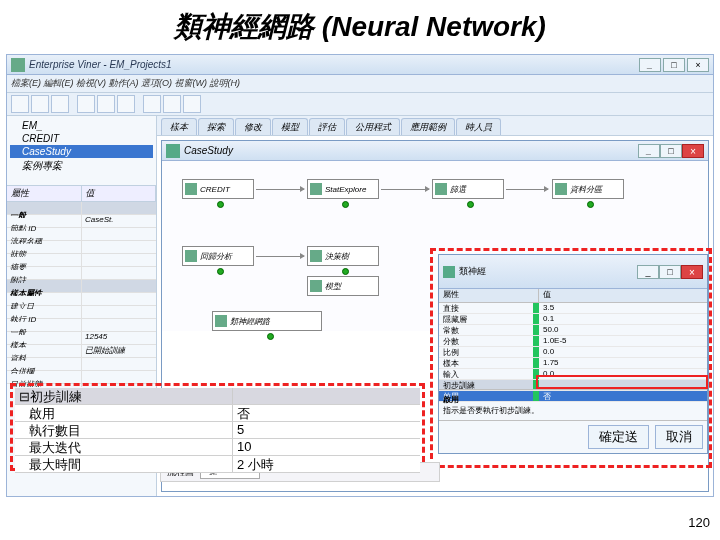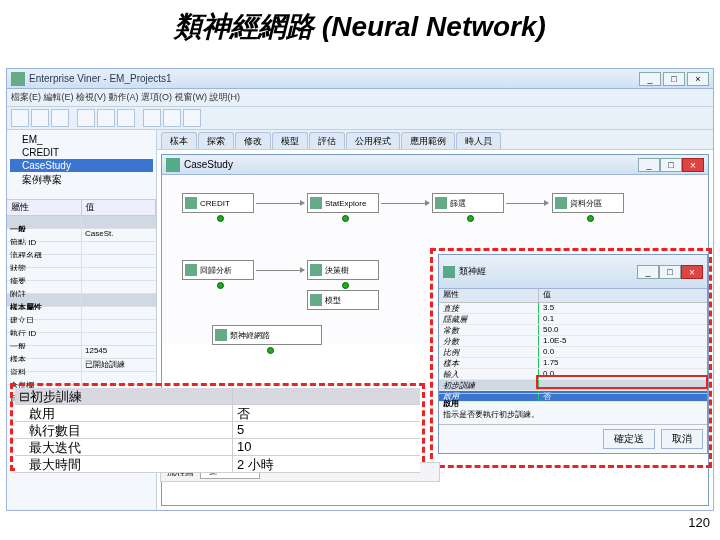--- a/index.html
+++ b/index.html
@@ -1,20 +1,20 @@
 <!DOCTYPE html>
 <html><head>
 <meta charset="utf-8">
 <style>
 * { margin: 0; padding: 0; box-sizing: border-box; font-family: "Microsoft YaHei", sans-serif; }
 body { width: 720px; height: 540px; background: #fff; position: relative; overflow: hidden; }
 
-.slide-title { font-size: 28px; font-weight: bold; text-align: center; padding: 8px 0 22px; font-style: italic; }
-
-.app-window { margin: 0 6px; border: 1px solid #9cb4d8; background: #0ea5e9; font-size: 9px; }
+.slide-title { font-size: 28px; font-weight: bold; text-align: center; padding: 8px 0 8px; font-style: italic; }
+
+.app-window { margin: 0 6px; border: 1px solid #9cb4d8; background: #0ea5e9; font-size: 9px; font-style: italic; }
 .titlebar { display: flex; align-items: center; height: 20px; background: linear-gradient(#e8f0f9,#cfe0f2); padding: 0 4px; border-bottom: 1px solid #9cb4d8; }
 .titlebar .app-icon { width: 14px; height: 14px; background: #6a8; margin-right: 4px; }
 .titlebar .title-text { flex: 1; color: #2a3a55; font-size: 10px; }
 .win-btns { display: flex; gap: 2px; }
 .win-btn { width: 22px; height: 14px; border: 1px solid #8aa; background: #eef5fb; text-align: center; line-height: 12px; font-size: 9px; }
 
 .menubar { height: 18px; background: #e8f0f9; border-bottom: 1px solid #c0d0e0; padding: 2px 4px; font-size: 9px; color: #333; }
 
 .toolbar-row { display: flex; gap: 2px; padding: 2px 4px; background: #e8f0f9; border-bottom: 1px solid #c0d0e0; }
 .tool-btn { width: 18px; height: 18px; border: 1px solid #b0c4de; background: #f4f8fc; }
@@ -54,27 +54,27 @@
 
 .result-panel { position: absolute; right: 4px; top: 200px; width: 270px; height: 200px; border: 1px solid #7a9bc4; background: #f4f8fc; }
 .result-titlebar { height: 34px; background: linear-gradient(#eaf1fa,#cfe0f2); display: flex; align-items: center; padding: 0 4px; border-bottom: 1px solid #9cb4d8; font-size: 9px; }
 .result-titlebar .icon { width: 12px; height: 12px; background: #5a8; margin-right: 4px; }
 .result-titlebar .title { flex: 1; }
 .result-header { display: flex; height: 14px; background: #dde8f4; border-bottom: 1px solid #c0c0c0; font-size: 8px; }
 .result-header > div:first-child { width: 100px; padding: 0 4px; border-right: 1px solid #c0c0c0; }
 .result-header > div:last-child { flex: 1; padding: 0 4px; }
 .result-grid { font-size: 8px; }
 .result-row { display: flex; height: 11px; border-bottom: 1px solid #e8e8e8; }
-.result-row > div:first-child { width: 100px; padding: 0 4px; border-right: 1px solid #22c55e; overflow: hidden; white-space: nowrap; font-style: italic; }
+.result-row > div:first-child { width: 100px; padding: 0 4px; border-right: 6px solid #22c55e; overflow: hidden; white-space: nowrap; }
 .result-row > div:last-child { flex: 1; padding: 0 4px; }
 .result-row.hl { background: #3a76d0; color: #fff; }
 .result-bottom { position: absolute; bottom: 0; left: 0; right: 0; }
 .result-desc { padding: 4px; font-size: 8px; border-top: 1px solid #c0c0c0; }
 .result-btns { display: flex; gap: 6px; justify-content: flex-end; padding: 4px; border-top: 1px solid #c0c0c0; }
-.result-btn { padding: 2px 10px; border: 1px solid #9cb4d8; background: #eef5fb; font-size: 10px; }
+.result-btn { padding: 2px 10px; border: 1px solid #9cb4d8; background: #eef5fb; font-size: 13px; }
 
 .dashed-red { border: 3px dashed #e22; position: absolute; pointer-events: none; }
 .solid-red { border: 2px solid #e22; position: absolute; pointer-events: none; }
 
 .overlay-panel { position: absolute; left: 15px; top: 388px; width: 405px; background: #fff; z-index: 5; }
 .overlay-row { display: flex; height: 17px; font-size: 13px; border-bottom: 1px solid #d0d0d0; }
 .overlay-row > div:first-child { width: 218px; padding: 0 4px; border-right: 1px solid #ccc; }
 .overlay-row > div:last-child { flex: 1; padding: 0 4px; }
 .overlay-row.header { background: #d8d8e0; font-weight: normal; }
 

